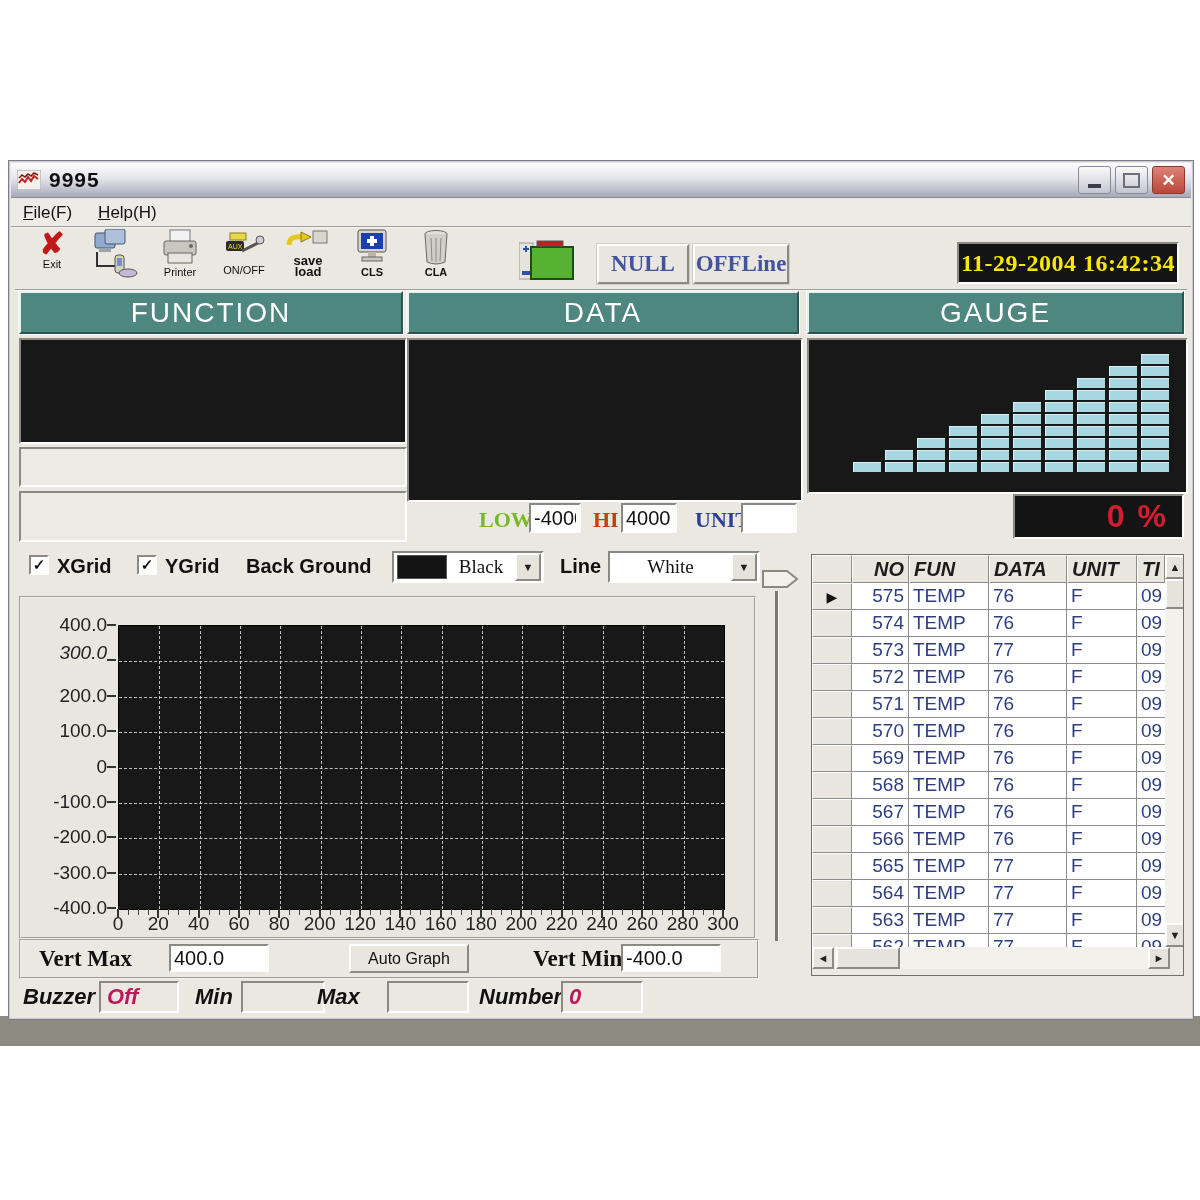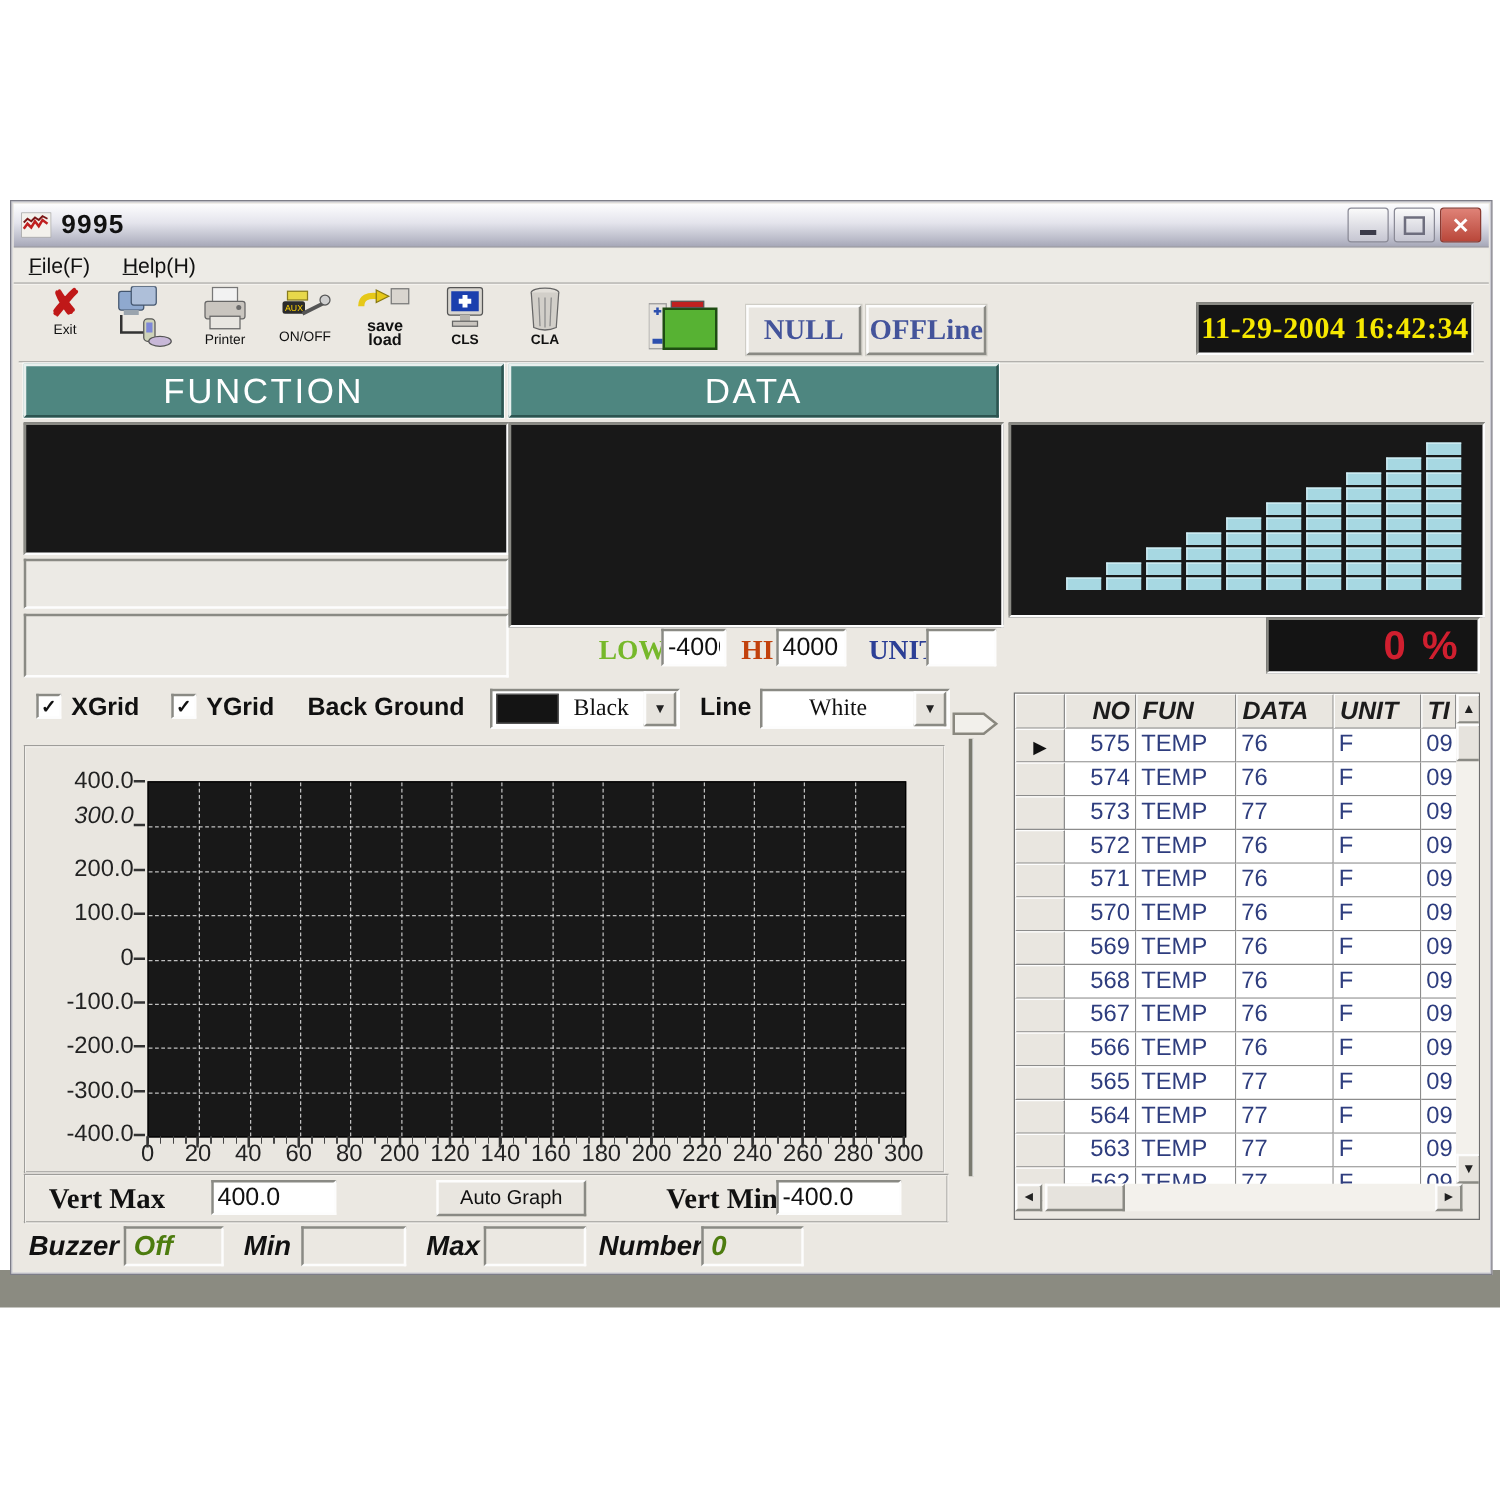--- a/index.html
+++ b/index.html
@@ -119,21 +119,21 @@
 
   
   .serifbold{font-family:"Liberation Serif",serif;font-weight:bold;font-size:23px;color:#111;}
   .btn{background:#e9e6e0;border:2px solid;border-color:#fdfdfd #8a8a84 #8a8a84 #fdfdfd;
     display:flex;align-items:center;justify-content:center;font-size:16px;color:#111;box-sizing:border-box;}
 
   
   .bb-lbl{font-weight:bold;font-style:italic;font-size:22px;color:#111;}
   .bb-box{background:#ebe8e2;border:2px solid;border-color:#8a8a84 #fdfdfd #fdfdfd #8a8a84;
     display:flex;align-items:center;padding-left:6px;box-sizing:border-box;
-    font-weight:bold;font-style:italic;font-size:22px;color:#4d7c0f;}
+    font-weight:bold;font-style:italic;font-size:22px;color:#be185d;}
 </style>
 </head>
 <body>
 
 <div class="abs desktop-strip"></div>
 
 <div class="abs window">
 
   <div class="abs titlebar">
     <svg width="24" height="20">
@@ -240,20 +240,23 @@
   </div>
   <div class="abs clockbox" style="left:948px;top:81px;width:222px;height:42px;">
     <span>11-29-2004 16:42:34</span>
   </div>
 
   <div class="abs sect" style="left:10px;top:130px;width:384px;">
     <span>FUNCTION</span>
   </div>
   <div class="abs sect" style="left:398px;top:130px;width:392px;">
     <span>DATA</span>
+  </div>
+  <div class="abs sect" style="left:798px;top:130px;width:377px;">
+    <span>GAUGE</span>
   </div>
 
   <div class="abs blackdisp sunken" style="left:10px;top:177px;width:384px;height:102px;"></div>
   <div class="abs sunken" style="left:10px;top:286px;width:384px;height:36px;background:#eceae5;"></div>
   <div class="abs sunken" style="left:10px;top:330px;width:384px;height:47px;background:#eceae5;"></div>
 
   <div class="abs blackdisp sunken" style="left:398px;top:177px;width:392px;height:160px;"></div>
   <div class="abs" style="left:398px;top:340px;width:392px;height:38px;">
     <span class="abs limitlbl" style="left:72px;top:6px;color:#76b82a;">LOW</span>
     <input class="abs limit-input" style="left: 122px; top: 2px; width: 52px; height: 30px;" value="-4000">
@@ -595,21 +598,21 @@
 
   <div class="abs" style="left:0;top:820px;width:1184px;height:36px;">
     <span class="abs bb-lbl" style="left:14px;top:3px;">Buzzer</span>
     <div class="abs bb-box" style="left:90px;top:0;width:80px;height:32px;">
       <span>Off</span>
     </div>
     <span class="abs bb-lbl" style="left:186px;top:3px;">Min</span>
     <div class="abs bb-box" style="left:232px;top:0;width:84px;height:32px;">
       <span></span>
     </div>
-    <span class="abs bb-lbl" style="left:332px;top:3px;">Max</span>
+    <span class="abs bb-lbl" style="left:308px;top:3px;">Max</span>
     <div class="abs bb-box" style="left:378px;top:0;width:82px;height:32px;">
       <span></span>
     </div>
     <span class="abs bb-lbl" style="left:470px;top:3px;">Number</span>
     <div class="abs bb-box" style="left:552px;top:0;width:82px;height:32px;">
       <span>0</span>
     </div>
   </div>
 
 </div>

